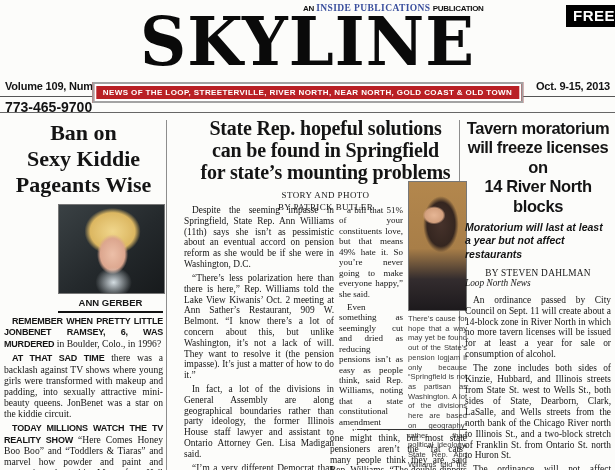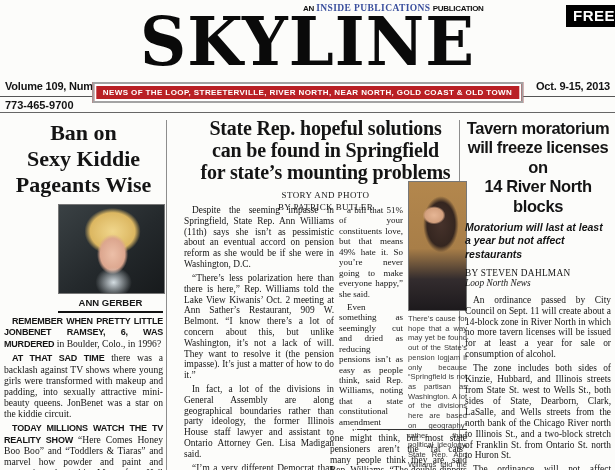--- a/index.html
+++ b/index.html
@@ -19,21 +19,21 @@
          font-family:"Liberation Sans",sans-serif;font-size:7.6px;color:#222;line-height:1.55;}
   .quote .attribution{font-style:italic;text-align:right;padding-right:28px;margin-top:4px;}
   .masthead{position:absolute;top:0px;left:0;width:615px;text-align:center;
             font-family:"DejaVu Serif",serif;font-weight:bold;font-size:64px;line-height:84px;
             letter-spacing:1px;color:#0a0a0a;transform:scaleY(1.04);}
   .mid-rule{position:absolute;top:96px;left:0;width:615px;height:1px;background:#555;}
   .header-bottom-rule{position:absolute;top:112px;left:0;width:615px;height:1px;background:#666;}
   .vol-line{position:absolute;top:80px;left:5px;font-family:"Liberation Sans",sans-serif;
             font-weight:bold;font-size:11px;letter-spacing:-0.2px;}
   .phone-line{position:absolute;top:99px;left:5px;font-family:"Liberation Sans",sans-serif;
-              font-weight:bold;font-size:11px;}
+              font-weight:bold;font-size:14px;}
   .date-line{position:absolute;top:80px;right:5px;font-family:"Liberation Sans",sans-serif;
              font-weight:bold;font-size:11px;letter-spacing:-0.2px;}
   .banner{position:absolute;top:82px;left:50%;transform:translateX(-50%);
           background:#b92025;border:2px solid #a3a3a3;box-shadow:inset 0 0 0 2px #fff;
           color:#fff;font-family:"Liberation Sans",sans-serif;font-weight:bold;font-size:8px;
           letter-spacing:0.4px;padding:4px 9px;white-space:nowrap;}
 
   
   .vrule{position:absolute;top:120px;bottom:0;width:1px;background:#8d8d8d;}
   .vrule.v1{left:166px;} .vrule.v2{left:459px;}
@@ -80,21 +80,21 @@
                     color:#3a3a3a;text-align:justify;margin-top:3px;}
   .continuation-block{position:absolute;top:312px;left:146px;width:137px;}
   .continuation-rule{height:1px;background:#333;width:110px;margin:0 0 3px auto;}
   .continuation{font-size:9.4px;line-height:1.15;text-align:justify;margin:0;}
 
   
   .right-headline{font-family:"Liberation Sans",sans-serif;font-weight:bold;font-size:16.5px;
                   line-height:1.18;text-align:center;margin:0 0 5px 0;letter-spacing:-0.4px;}
   .right-subhead{font-family:"Liberation Sans",sans-serif;font-weight:bold;font-style:italic;
                  font-size:10.5px;line-height:1.25;margin:0 0 7px 0;}
-  .right-byline{font-size:9.3px;letter-spacing:0.3px;}
+  .right-byline{font-size:9.3px;letter-spacing:0.3px;text-align:center;}
   .right-byline-source{font-size:9.3px;font-style:italic;margin-bottom:7px;}
   .right-body{font-size:9.4px;line-height:1.16;text-align:justify;}
   .right-body p{margin:0 0 3px 0;text-indent:8px;}
 </style>
 </head>
 <body>
 
 <div class="page">
 
   <div class="publisher">

